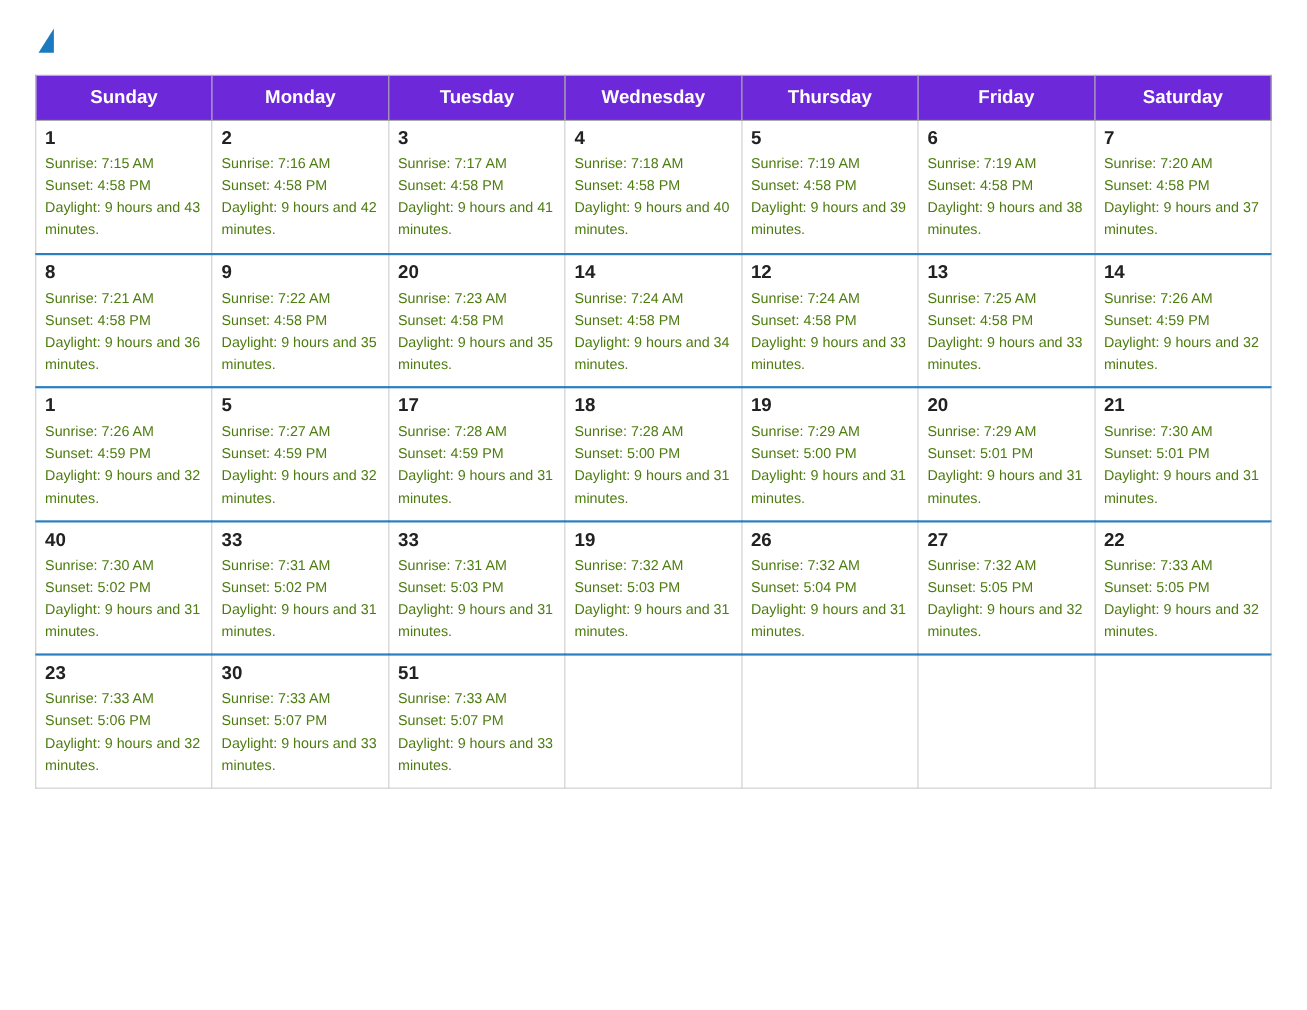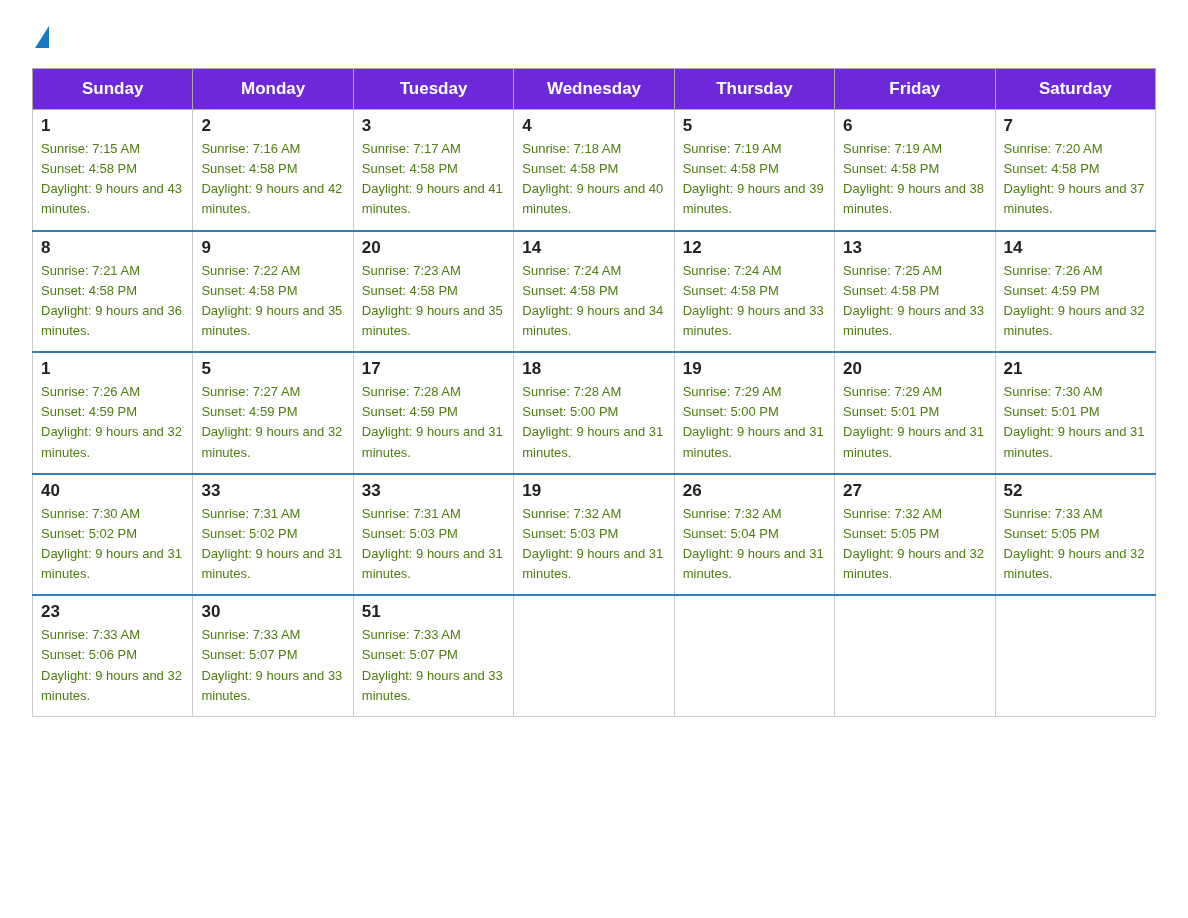--- a/index.html
+++ b/index.html
@@ -241,21 +241,21 @@
         </td>
         <td>
           <span class="day-num">26</span>
           <span class="day-info">Sunrise: 7:32 AM<br>Sunset: 5:04 PM<br>Daylight: 9 hours and 31 minutes.</span>
         </td>
         <td>
           <span class="day-num">27</span>
           <span class="day-info">Sunrise: 7:32 AM<br>Sunset: 5:05 PM<br>Daylight: 9 hours and 32 minutes.</span>
         </td>
         <td>
-          <span class="day-num">52</span>
+          <span class="day-num">22</span>
           <span class="day-info">Sunrise: 7:33 AM<br>Sunset: 5:05 PM<br>Daylight: 9 hours and 32 minutes.</span>
         </td>
       </tr>
       <tr>
         <td>
           <span class="day-num">23</span>
           <span class="day-info">Sunrise: 7:33 AM<br>Sunset: 5:06 PM<br>Daylight: 9 hours and 32 minutes.</span>
         </td>
         <td>
           <span class="day-num">30</span>

